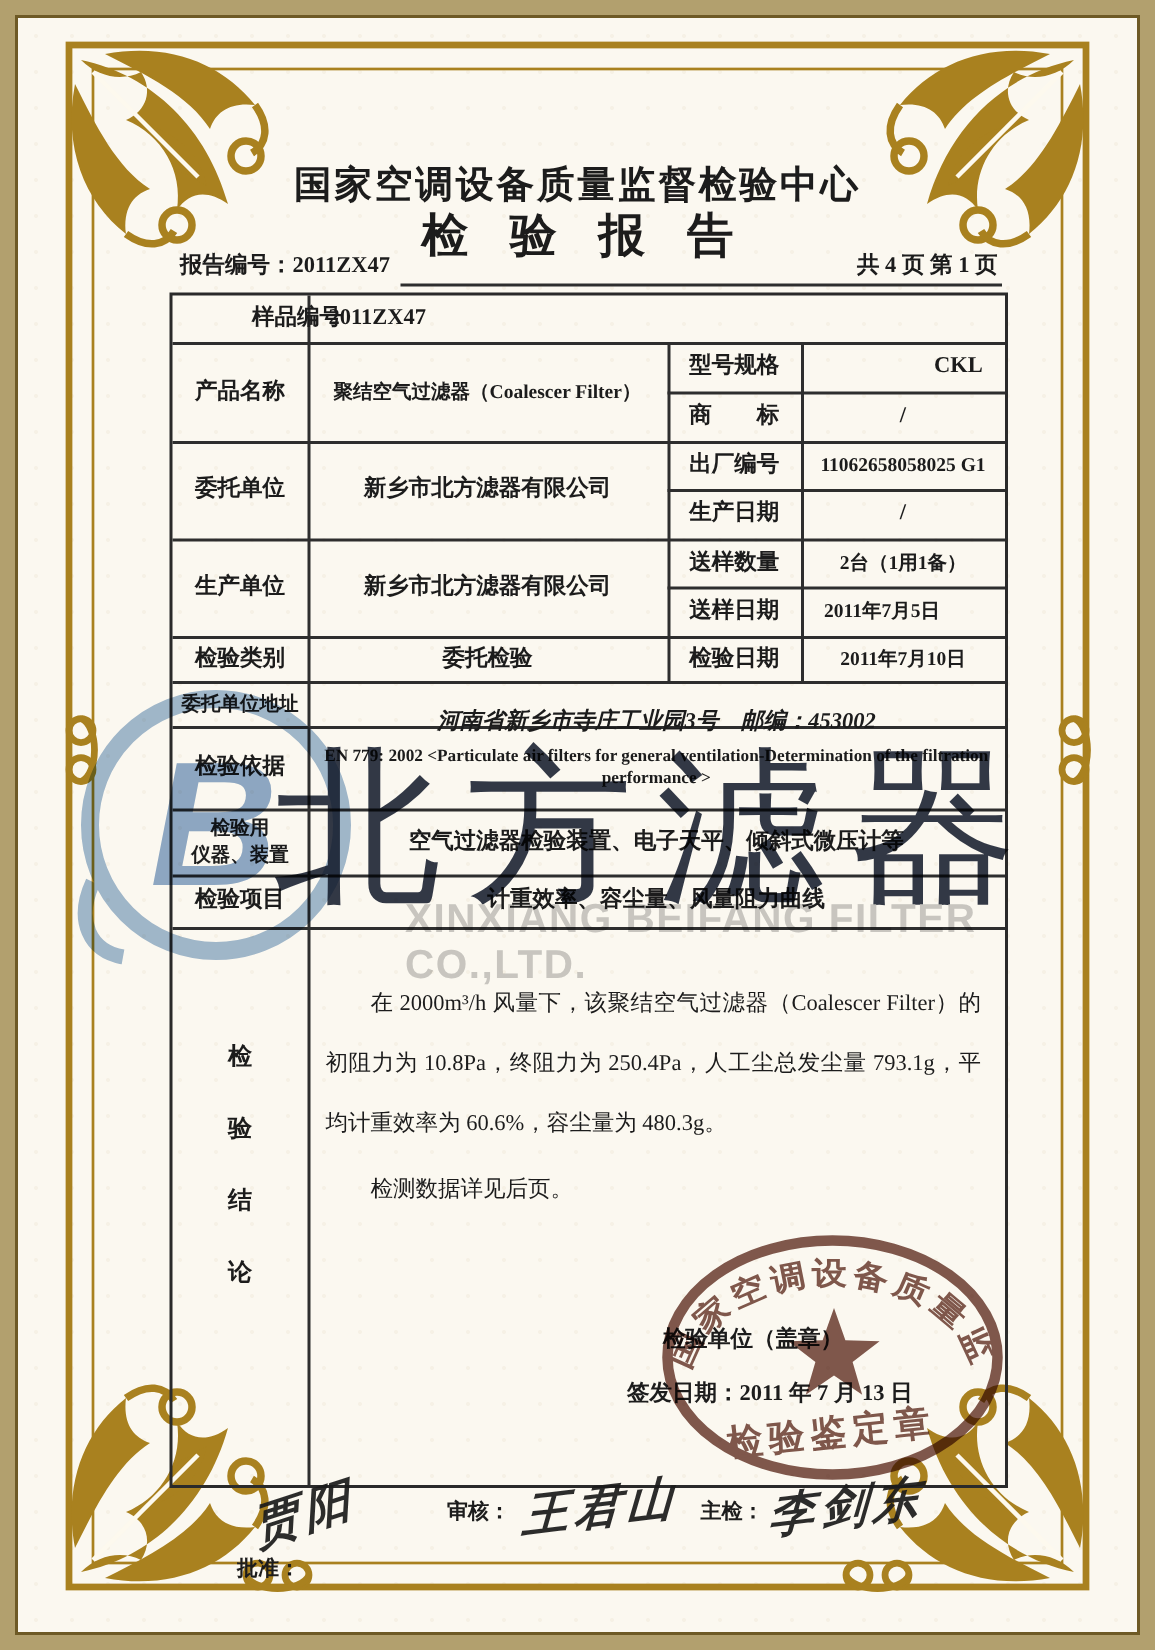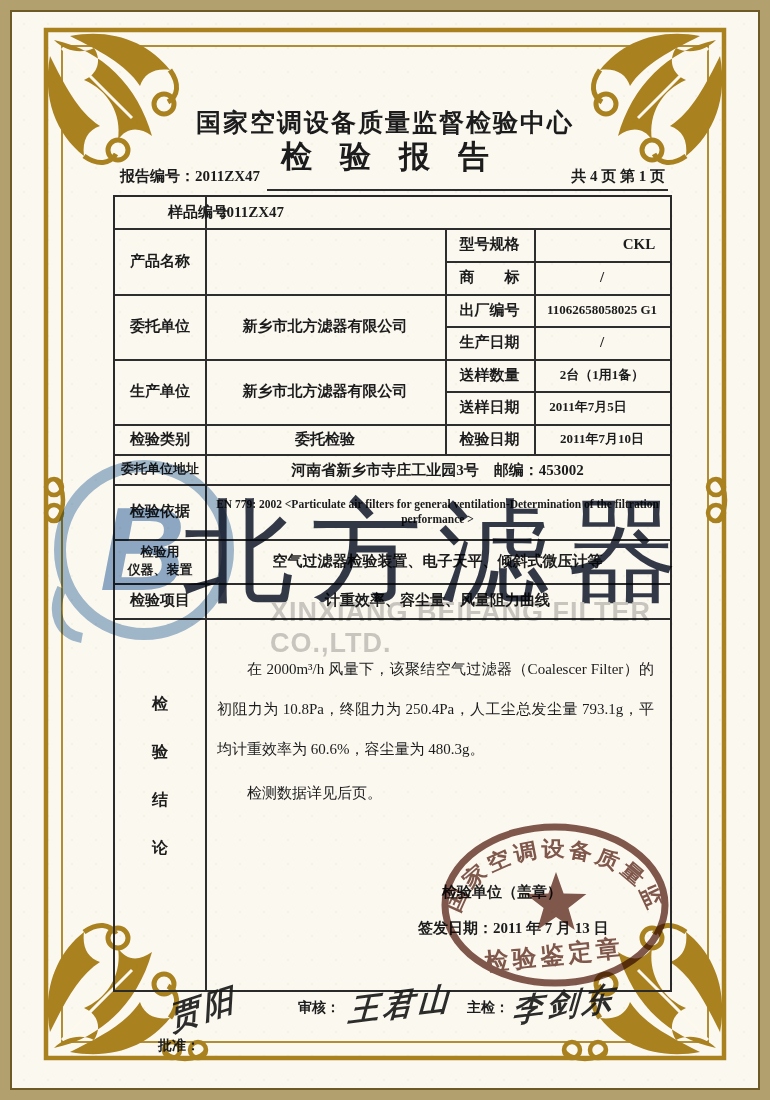--- a/index.html
+++ b/index.html
@@ -107,20 +107,21 @@
       <div class="hl" style="left:0;top:386px;width:555px;"></div>
       <div class="hl" style="left:0;top:421px;width:555px;"></div>
       <div class="hl" style="left:330px;top:64px;width:225px;"></div>
       <div class="hl" style="left:330px;top:129px;width:225px;"></div>
       <div class="hl" style="left:330px;top:194px;width:225px;"></div>
 
       <div class="cell" style="left:0;top:0;width:90px;height:31px;margin-left:38px;">样品编号</div>
       <div class="cell left" style="left:90px;top:0;width:465px;height:31px;">2011ZX47</div>
 
       <div class="cell" style="left:0;top:31px;width:90px;height:66px;">产品名称</div>
+      <div class="cell small" style="left:90px;top:31px;width:240px;height:66px;">聚结空气过滤器（Coalescer Filter）</div>
       <div class="cell" style="left:330px;top:31px;width:89px;height:33px;">型号规格</div>
       <div class="cell" style="left:444px;top:31px;width:160px;height:33px;">CKL</div>
       <div class="cell" style="left:330px;top:64px;width:89px;height:33px;">商　　标</div>
       <div class="cell" style="left:419px;top:64px;width:136px;height:33px;">/</div>
 
       <div class="cell" style="left:0;top:97px;width:90px;height:65px;">委托单位</div>
       <div class="cell" style="left:90px;top:97px;width:240px;height:65px;">新乡市北方滤器有限公司</div>
       <div class="cell" style="left:330px;top:97px;width:89px;height:32px;">出厂编号</div>
       <div class="cell small" style="left:419px;top:97px;width:136px;height:32px;">11062658058025 G1</div>
       <div class="cell" style="left:330px;top:129px;width:89px;height:33px;">生产日期</div>
@@ -132,21 +133,21 @@
       <div class="cell small" style="left:419px;top:162px;width:136px;height:32px;">2台（1用1备）</div>
       <div class="cell" style="left:330px;top:194px;width:89px;height:33px;">送样日期</div>
       <div class="cell small" style="left:419px;top:194px;width:108px;height:33px;">2011年7月5日</div>
 
       <div class="cell" style="left:0;top:227px;width:90px;height:30px;">检验类别</div>
       <div class="cell" style="left:90px;top:227px;width:240px;height:30px;">委托检验</div>
       <div class="cell" style="left:330px;top:227px;width:89px;height:30px;">检验日期</div>
       <div class="cell small" style="left:419px;top:227px;width:136px;height:30px;">2011年7月10日</div>
 
       <div class="cell small" style="left:0;top:257px;width:90px;height:30px;">委托单位地址</div>
-      <div class="cell" style="left:90px;top:258px;width:465px;height:30px;">河南省新乡市寺庄工业园3号　邮编：453002</div>
+      <div class="cell" style="left:90px;top:269px;width:465px;height:30px;font-style:italic;">河南省新乡市寺庄工业园3号　邮编：453002</div>
 
       <div class="cell" style="left:0;top:287px;width:90px;height:55px;">检验依据</div>
       <div class="cell basis" style="left:90px;top:287px;width:465px;height:55px;">EN 779: 2002 &lt;Particulate air filters for general ventilation-Determination of the filtration performance &gt;</div>
 
       <div class="cell small" style="left:0;top:342px;width:90px;height:44px;flex-direction:column;gap:2px;">
         <span>检验用</span>
         <span>仪器、装置</span>
       </div>
       <div class="cell" style="left:90px;top:342px;width:465px;height:44px;">空气过滤器检验装置、电子天平、倾斜式微压计等</div>
 

